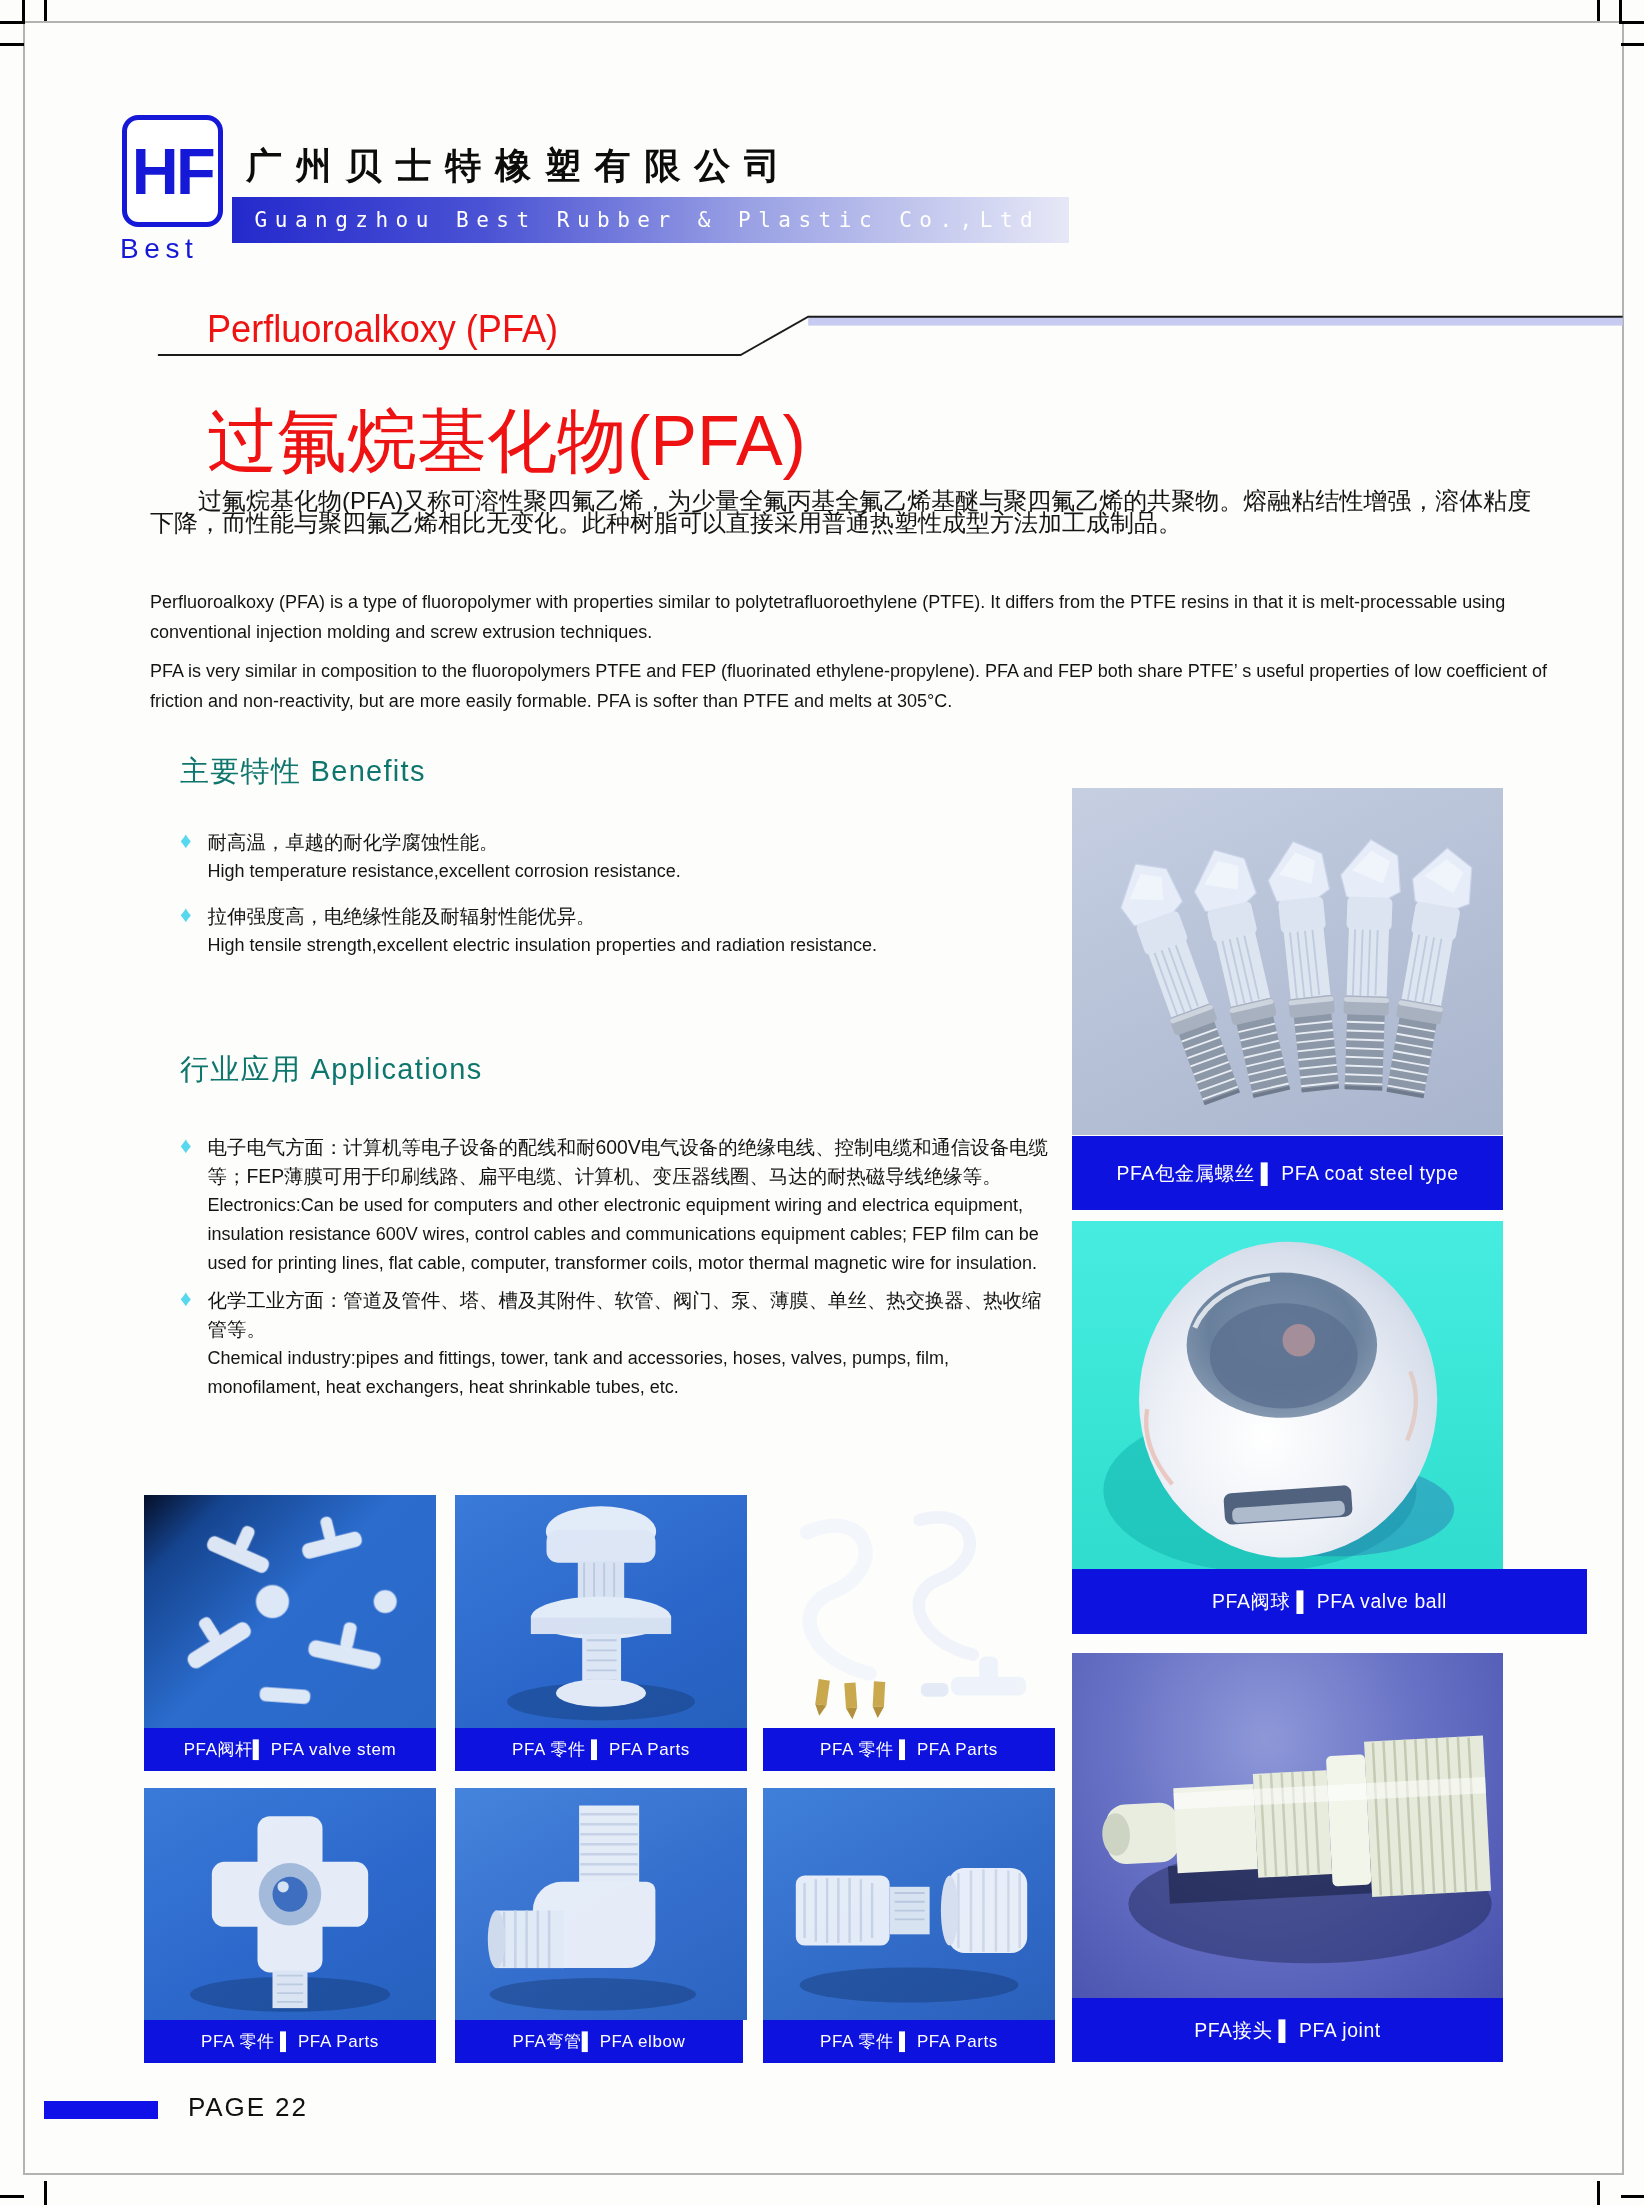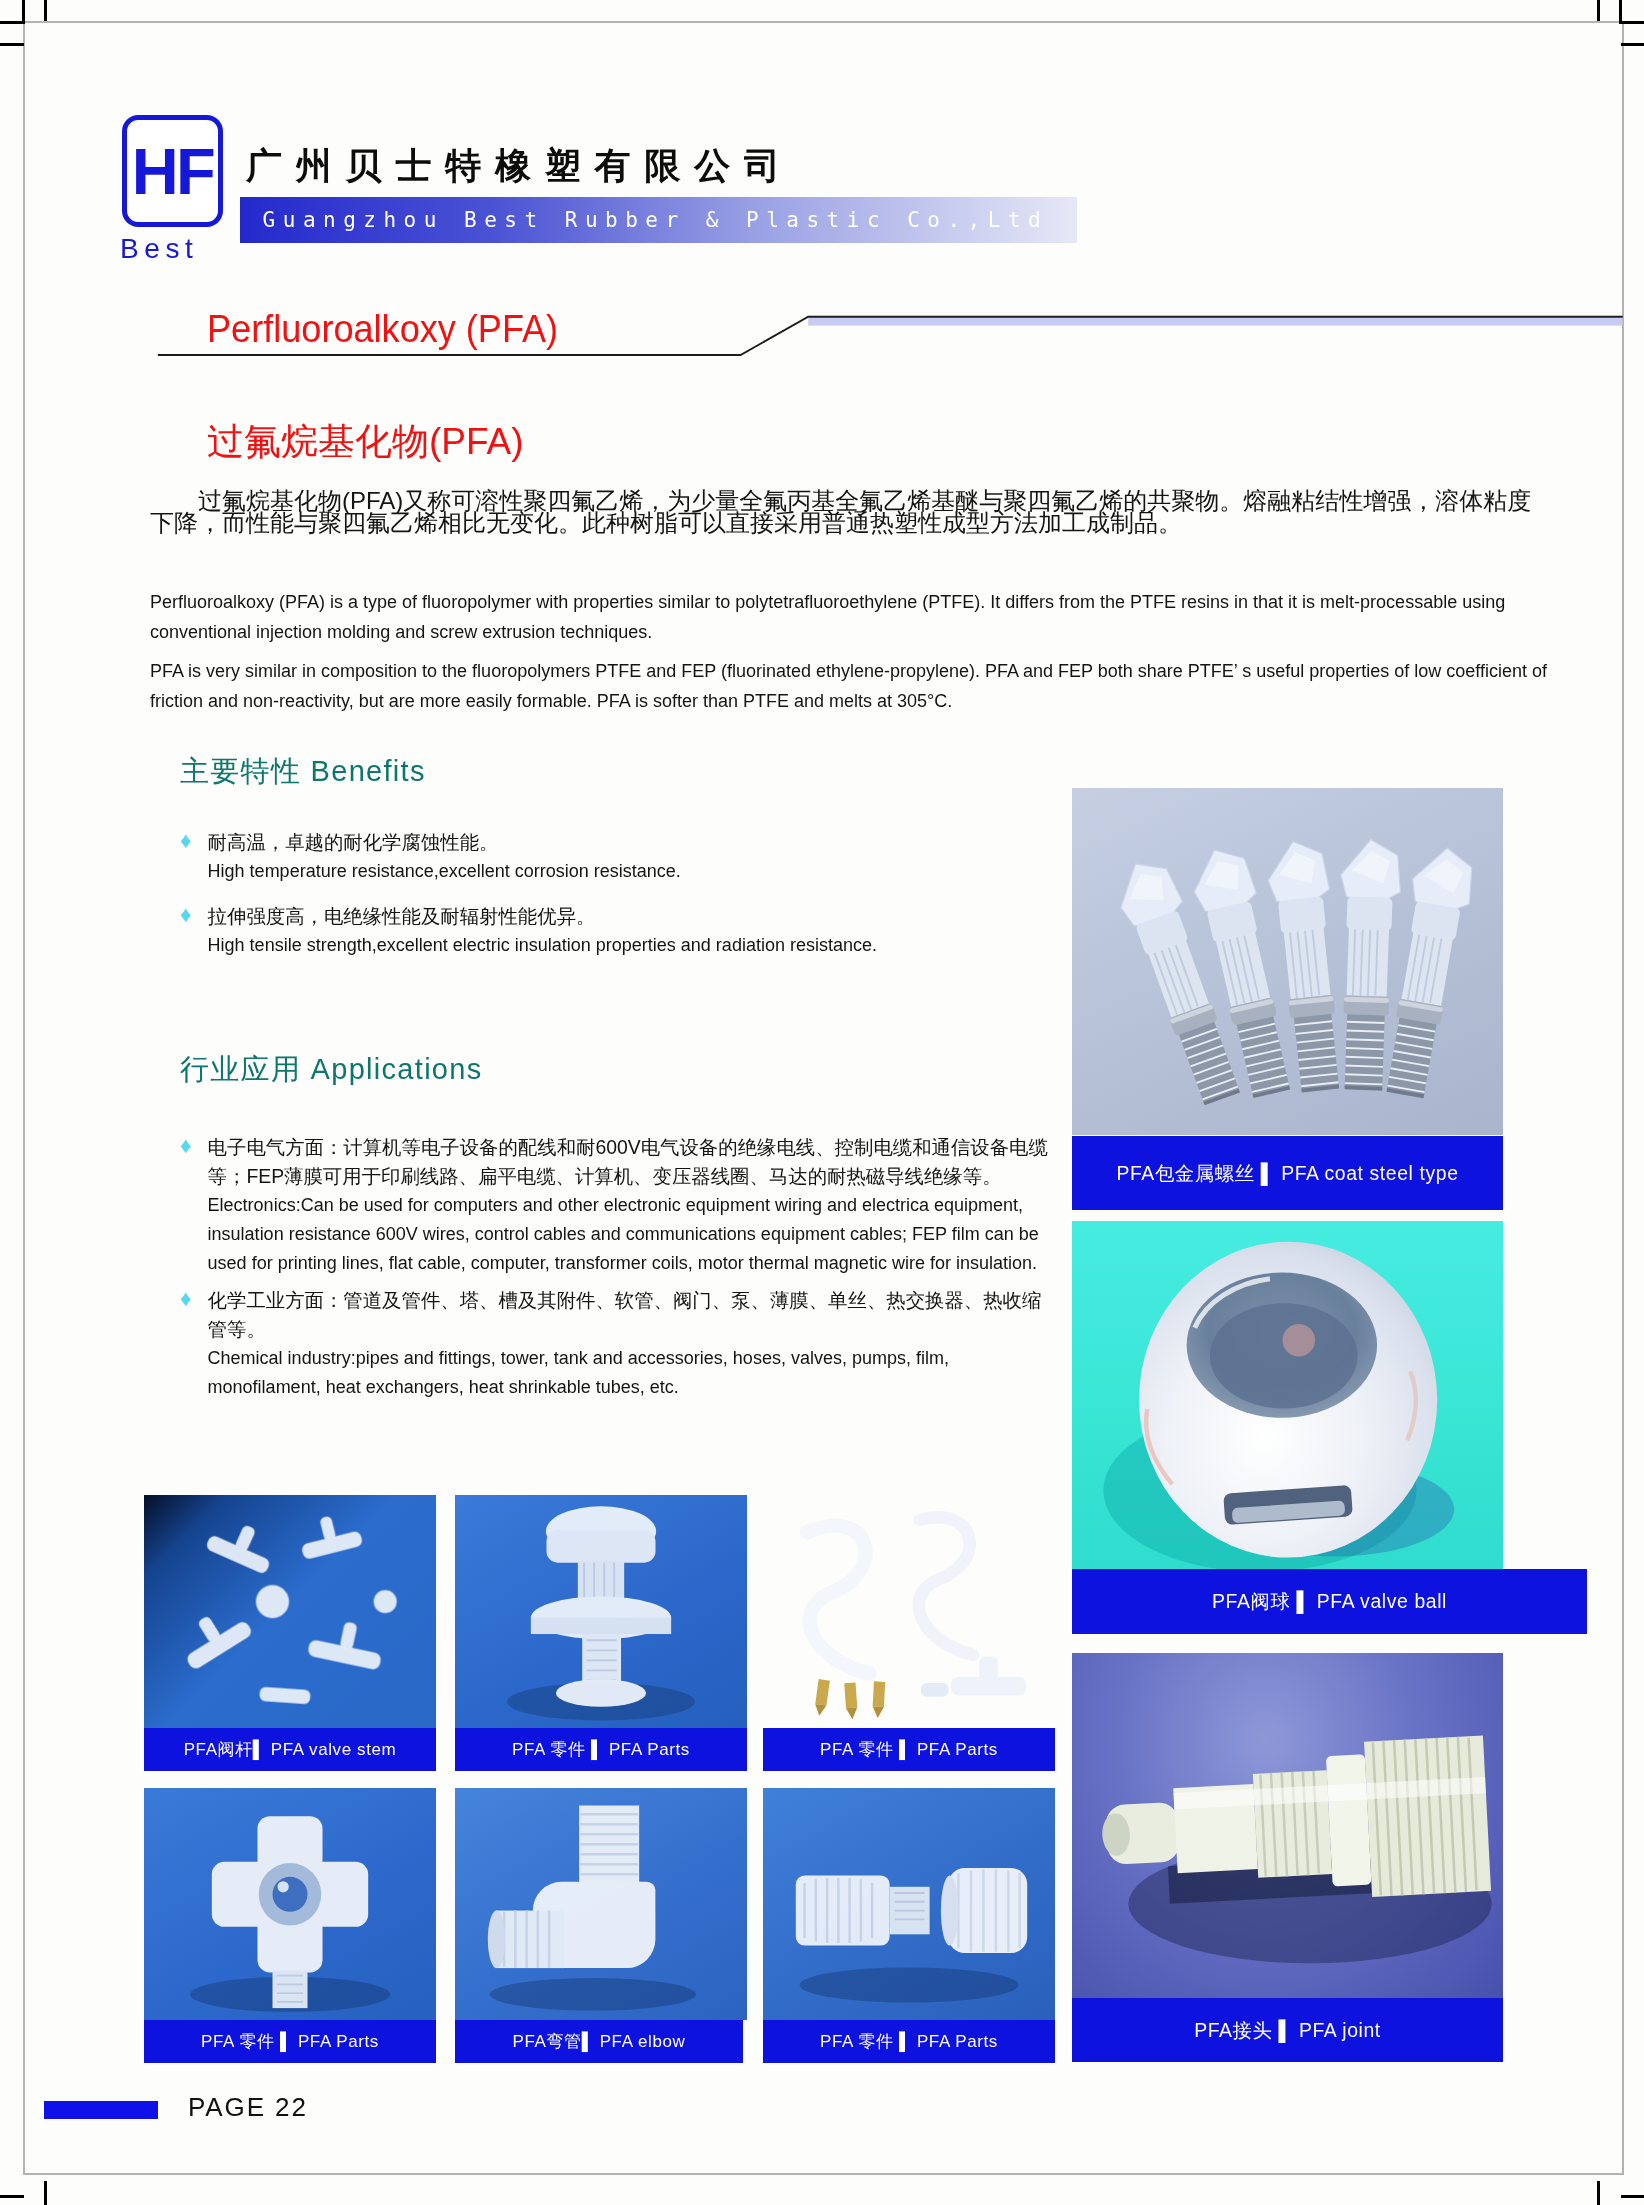--- a/index.html
+++ b/index.html
@@ -22,21 +22,21 @@
   .logo-box{border:5.6px solid #1518d6;border-radius:16.3px;background:#ffffff;
             display:flex;align-items:center;justify-content:center;}
   .logo-hf{color:#1518d6;font-weight:800;font-size:65px;letter-spacing:-2.5px;}
   .logo-best{color:#1518d6;font-size:28px;letter-spacing:5.6px;}
   .companyzh{font-size:36px;font-weight:600;letter-spacing:13.8px;color:#0c0c0c;white-space:nowrap;}
   .enbar{background:linear-gradient(to right,#2429cc 0%,#4a52d4 30%,#9aa1e4 62%,#e6e8f6 100%);
          color:#ffffff;font-family:"DejaVu Sans Mono","Liberation Mono",monospace;
          font-size:21px;letter-spacing:7.5px;display:flex;align-items:center;white-space:nowrap;
          padding-left:22.6px;box-sizing:border-box;}
   .titleEN{font-size:38px;transform:scaleX(.95);transform-origin:left;white-space:nowrap;}
-  .titleZH{font-size:37px;white-space:nowrap;margin-top:22px;}
+  .titleZH{font-size:70px;white-space:nowrap;}
   .introZH{font-size:24px;line-height:22px;text-indent:2em;}
   .footer-page{font-size:26px;letter-spacing:1.9px;color:#111;}
   svg{display:block;}
 </style>
 </head>
 <body>
 
 <div class="page">
 
   <div class="abs grayline" style="left:23px;top:21px;width:1599px;height:1.9px;"></div>
@@ -54,21 +54,21 @@
   <div class="abs cropmark" style="left:44px;top:2181px;width:3.1px;height:24px;"></div>
   <div class="abs cropmark" style="left:0;top:2195px;width:24px;height:3.1px;"></div>
   <div class="abs cropmark" style="left:1597px;top:2181px;width:3.1px;height:24px;"></div>
   <div class="abs cropmark" style="left:1621px;top:2195px;width:24px;height:3.1px;"></div>
 
   <div class="abs logo-box" style="left:122px;top:115px;width:91px;height:102px;">
     <span class="logo-hf">HF</span>
   </div>
   <div class="abs logo-best" style="left:120px;top:233px;text-align:right;">Best</div>
   <div class="abs companyzh" style="left:246px;top:142px;">广州贝士特橡塑有限公司</div>
-  <div class="abs enbar" style="left:232px;top:197px;width:837px;height:46px;margin-left:8px;">
+  <div class="abs enbar" style="left:232px;top:197px;width:837px;height:46px;">
     <span>Guangzhou Best Rubber &amp; Plastic Co.,Ltd</span>
   </div>
 
   <div class="abs redtitle titleEN" style="left:207px;top:308px;">Perfluoroalkoxy (PFA)</div>
   <svg class="abs" style="left:0;top:301px;" width="1644" height="88" viewBox="0 0 2624 140">
     <rect x="1290" y="26" width="1300" height="13" fill="#c7cbf2"></rect>
     <polyline points="252,86 1182,86 1290,25 2590,25" fill="none" stroke="#1b1b1b" stroke-width="3"></polyline>
   </svg>
   <div class="abs redtitle titleZH" style="left:207px;top:395px;">过氟烷基化物(PFA)</div>
 

